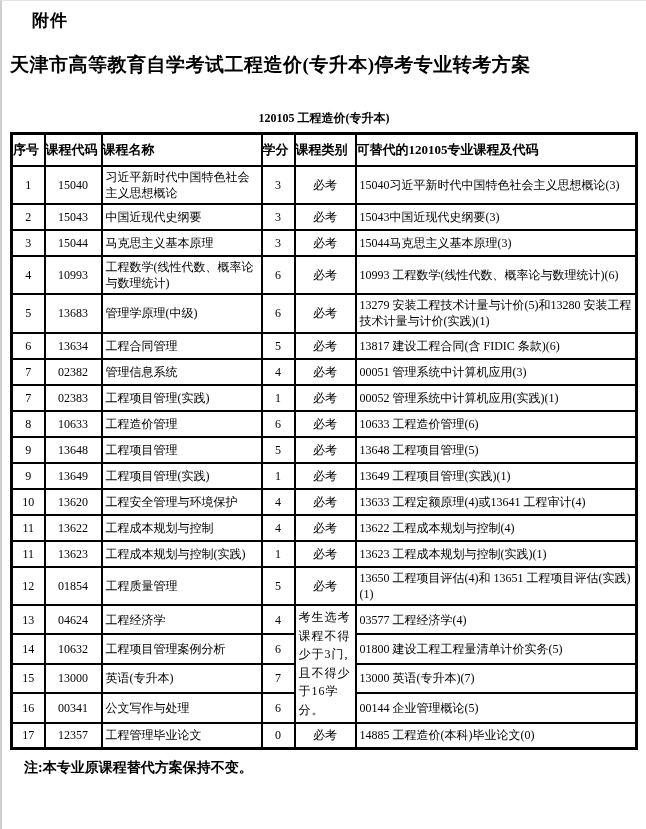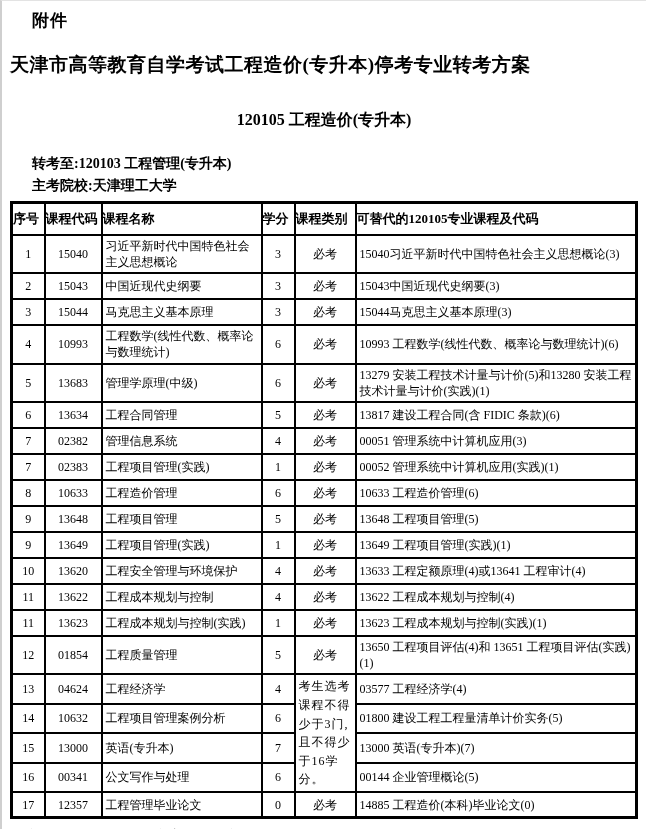--- a/index.html
+++ b/index.html
@@ -29,21 +29,21 @@
   .doc-title {
     margin-top: 20px;
     text-align: left;
     font-size: 19px;
     font-weight: bold;
     letter-spacing: 0.5px;
   }
   .doc-subtitle {
     margin-top: 32px;
     text-align: center;
-    font-size: 16px;
+    font-size: 12px;
     font-weight: bold;
   }
   .info-lines {
     margin: 22px 0 0 22px;
     font-size: 14px;
     font-weight: bold;
     line-height: 1.55;
   }
   table.course-table {
     width: 628px;
@@ -93,24 +93,20 @@
 <body>
 
 <div class="page">
 
   <div class="attachment">附件</div>
 
   <div class="doc-title">天津市高等教育自学考试工程造价(专升本)停考专业转考方案</div>
 
   <div class="doc-subtitle">120105 工程造价(专升本)</div>
 
-  <div class="info-lines">
-    <div>转考至:120103 工程管理(专升本)</div>
-    <div>主考院校:天津理工大学</div>
-  </div>
 
   <table class="course-table">
     <colgroup>
       <col class="c-seq">
         <col class="c-code">
         <col class="c-name">
         <col class="c-credit">
         <col class="c-cat">
         <col class="c-repl">
     </colgroup>

